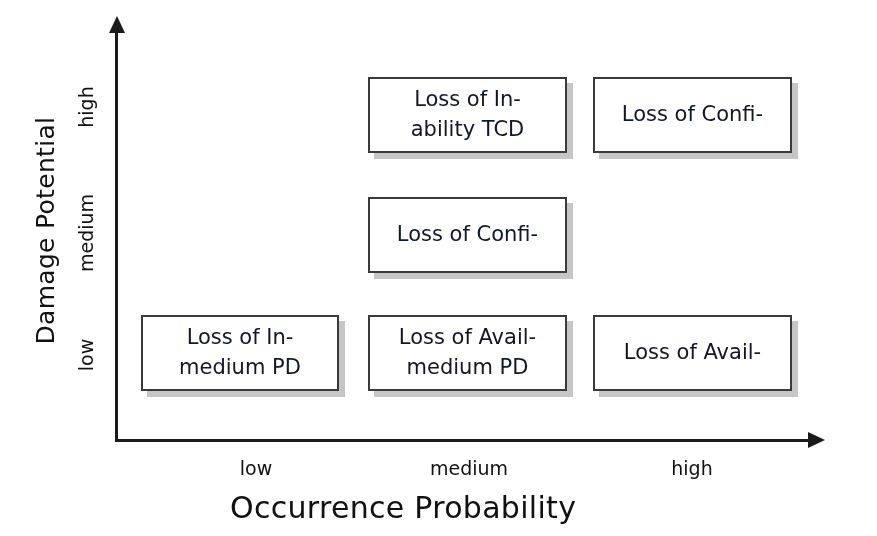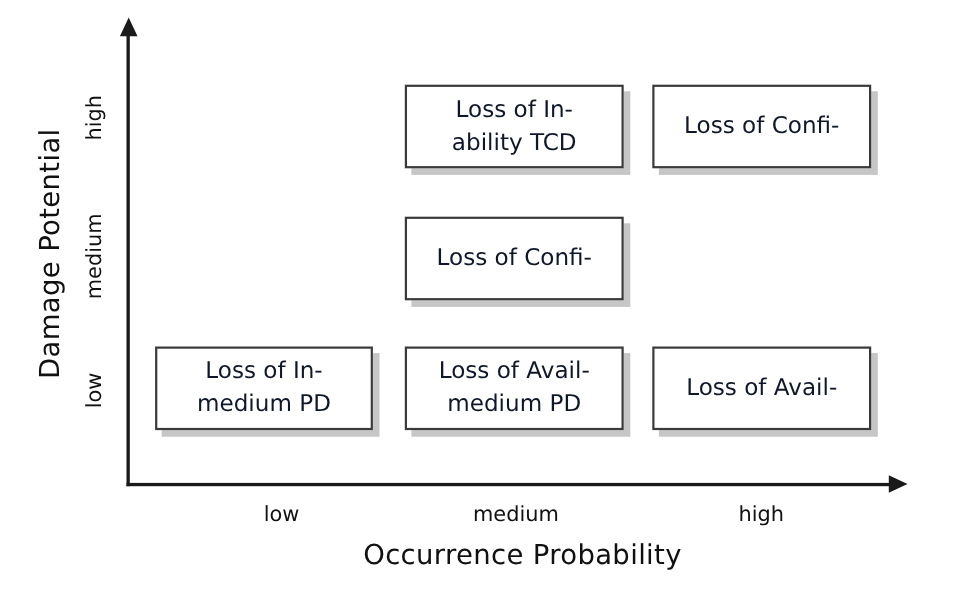--- a/index.html
+++ b/index.html
@@ -64,22 +64,21 @@
     font-size: 25px;
     color: #111111;
     white-space: nowrap;
     letter-spacing: 0.3px;
   }
   #x-axis-title {
     position: absolute;
     left: 230px;
     top: 490px;
     width: 490px;
-    text-align: center;
-    font-size: 25px;
+    font-size: 30px;
     color: #111111;
     white-space: nowrap;
     letter-spacing: 0.3px;
   }
 
   
   .y-tick {
     position: absolute;
     width: 110px;
     text-align: center;

